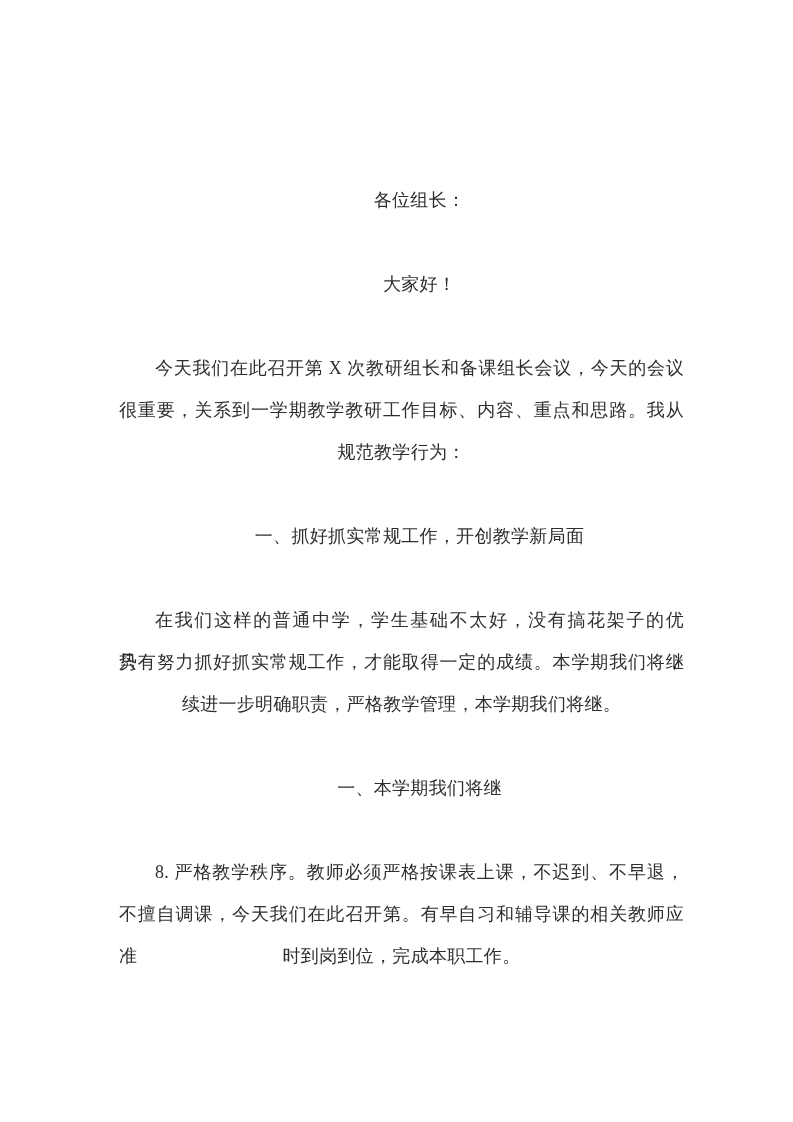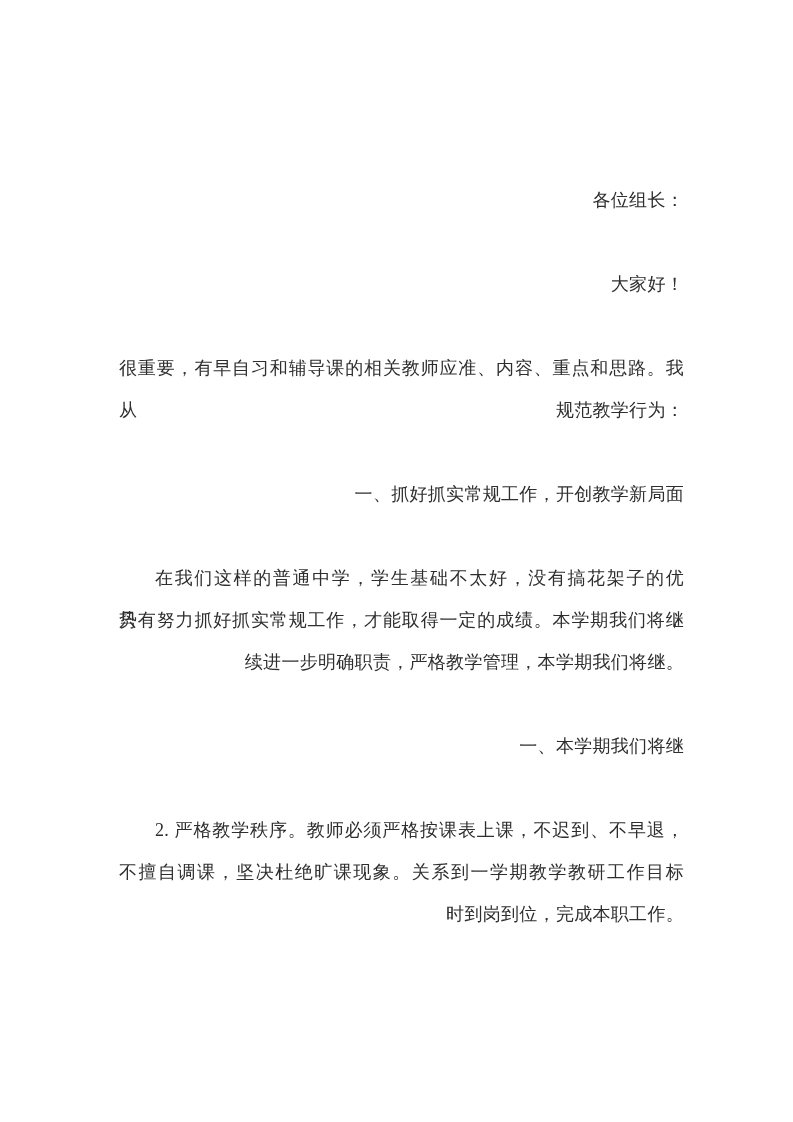--- a/index.html
+++ b/index.html
@@ -33,21 +33,21 @@
   .para:last-child {
     margin-bottom: 0;
   }
   .line {
     display: block;
     height: 42px;
     line-height: 42px;
     font-size: 18px;
     letter-spacing: 0.3px;
     white-space: nowrap;
-    text-align: right;
+    text-align: center;
   }
   .line.first {
     text-indent: 2em;
   }
   .line.just {
     white-space: normal;
     text-align: justify;
     text-align-last: justify;
     text-justify: inter-character;
   }
@@ -60,38 +60,39 @@
 
     <p class="para">
       <span class="line first">各位组长：</span>
     </p>
 
     <p class="para">
       <span class="line first">大家好！</span>
     </p>
 
     <p class="para">
-      <span class="line just">很重要，有早自习和辅导课的相关教师应准、内容、重点和思路。我从</span>
+      <span class="line first just">今天我们在此召开第 X 次教研组长和备课组长会议，今天的会议</span>
+      <span class="line just">很重要，关系到一学期教学教研工作目标、内容、重点和思路。我从</span>
       <span class="line">规范教学行为：</span>
     </p>
 
     <p class="para">
       <span class="line first">一、抓好抓实常规工作，开创教学新局面</span>
     </p>
 
     <p class="para">
       <span class="line first just">在我们这样的普通中学，学生基础不太好，没有搞花架子的优势，</span>
       <span class="line just">只有努力抓好抓实常规工作，才能取得一定的成绩。本学期我们将继</span>
       <span class="line">续进一步明确职责，严格教学管理，本学期我们将继。</span>
     </p>
 
     <p class="para">
       <span class="line first">一、本学期我们将继</span>
     </p>
 
     <p class="para">
-      <span class="line first just">2. 严格教学秩序。教师必须严格按课表上课，不迟到、不早退，</span>
-      <span class="line just">不擅自调课，坚决杜绝旷课现象。关系到一学期教学教研工作目标</span>
+      <span class="line first just">8. 严格教学秩序。教师必须严格按课表上课，不迟到、不早退，</span>
+      <span class="line just">不擅自调课，今天我们在此召开第。有早自习和辅导课的相关教师应准</span>
       <span class="line">时到岗到位，完成本职工作。</span>
     </p>
 
   </div>
 </div>
 
 </body></html>

